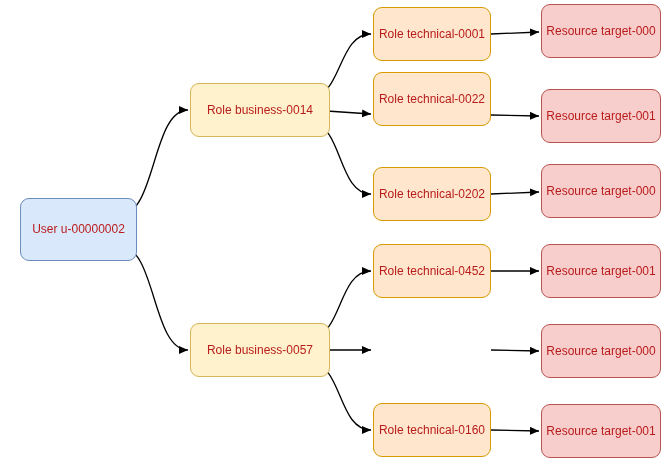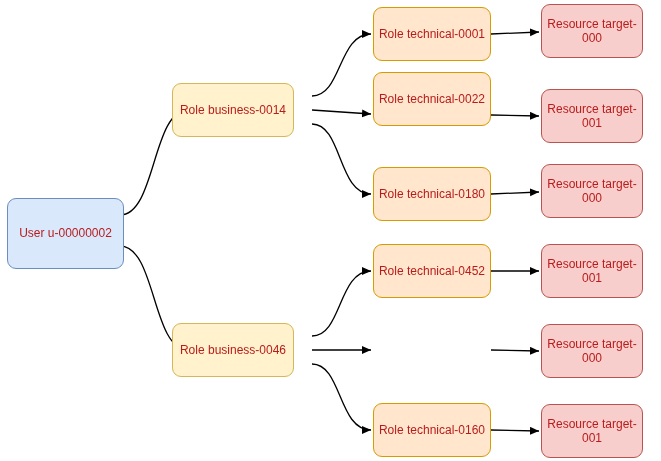--- a/index.html
+++ b/index.html
@@ -29,33 +29,33 @@
     justify-content: center;
     text-align: center;
     font-size: 12px;
     color: #b91c1c;
     border-radius: 9px;
     border: 1px solid;
     line-height: 1.2;
     padding: 2px;
   }
   .node-user {
-    left: 7px; top: 198px; width: 117px; height: 71px;
+    left: 20px; top: 198px; width: 117px; height: 63px;
     background: #dae8fc; border-color: #6c8ebf;
   }
   .node-business {
-    left: 172px; width: 122px; height: 54px;
+    left: 190px; width: 140px; height: 54px;
     background: #fff2cc; border-color: #d6b656;
   }
   .node-technical {
     left: 373px; width: 118px; height: 54px;
     background: #ffe6cc; border-color: #d79b00;
   }
   .node-resource {
-    left: 541px; width: 102px; height: 54px;
+    left: 541px; width: 120px; height: 54px;
     background: #f8cecc; border-color: #b85450;
   }
   .edge {
     fill: none;
     stroke: #000000;
     stroke-width: 1.3;
   }
 </style>
 </head>
 <body>
@@ -84,25 +84,25 @@
     <path class="edge" d="M491,115 L539,116" marker-end="url(#arrowhead)"></path>
     <path class="edge" d="M491,194 L539,192" marker-end="url(#arrowhead)"></path>
     <path class="edge" d="M491,271 L539,271" marker-end="url(#arrowhead)"></path>
     <path class="edge" d="M491,350 L539,351" marker-end="url(#arrowhead)"></path>
     <path class="edge" d="M491,430 L539,431" marker-end="url(#arrowhead)"></path>
   </svg>
 
   <div class="node node-user">User u-00000002</div>
 
   <div class="node node-business" style="top:83px">Role business-0014</div>
-  <div class="node node-business" style="top:323px">Role business-0046</div>
+  <div class="node node-business" style="top:323px">Role business-0057</div>
 
   <div class="node node-technical" style="top:7px">Role technical-0001</div>
   <div class="node node-technical" style="top:72px">Role technical-0022</div>
-  <div class="node node-technical" style="top:167px">Role technical-0180</div>
+  <div class="node node-technical" style="top:167px">Role technical-0202</div>
   <div class="node node-technical" style="top:244px">Role technical-0452</div>
   <div class="node node-technical" style="top:403px">Role technical-0160</div>
 
   <div class="node node-resource" style="top:4px">Resource target-000</div>
   <div class="node node-resource" style="top:89px">Resource target-001</div>
   <div class="node node-resource" style="top:164px">Resource target-000</div>
   <div class="node node-resource" style="top:244px">Resource target-001</div>
   <div class="node node-resource" style="top:324px">Resource target-000</div>
   <div class="node node-resource" style="top:404px">Resource target-001</div>
 

